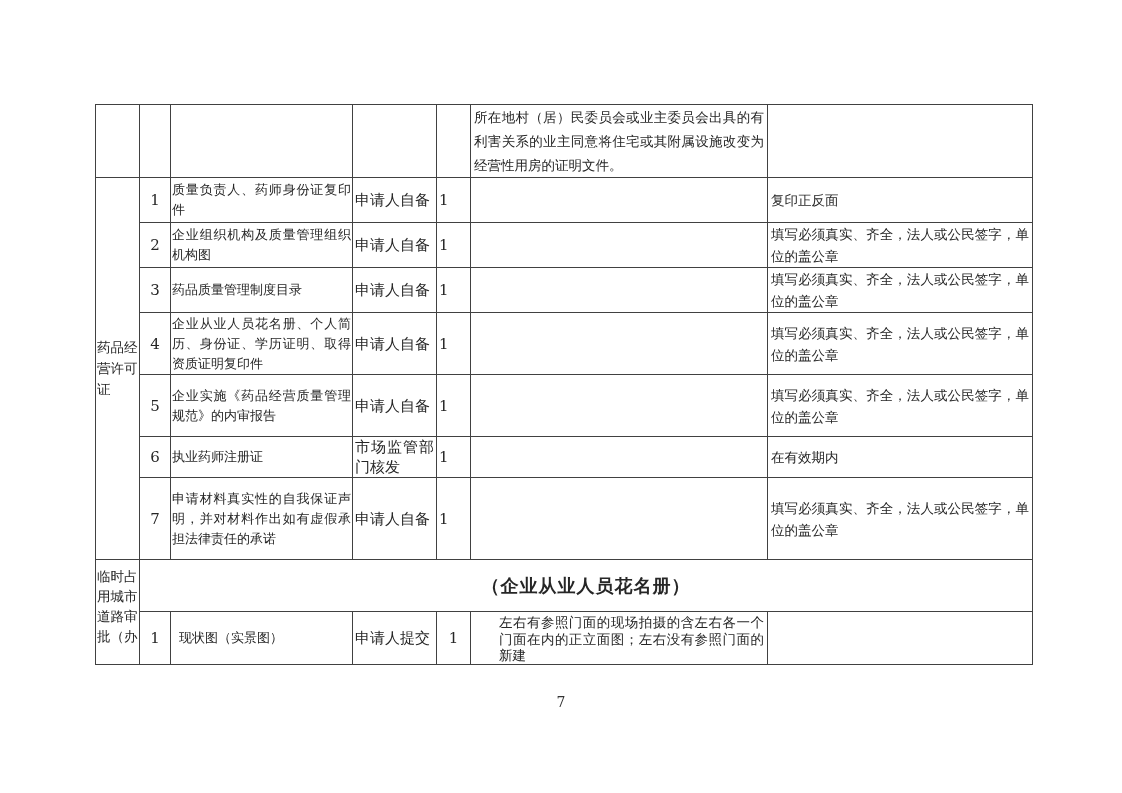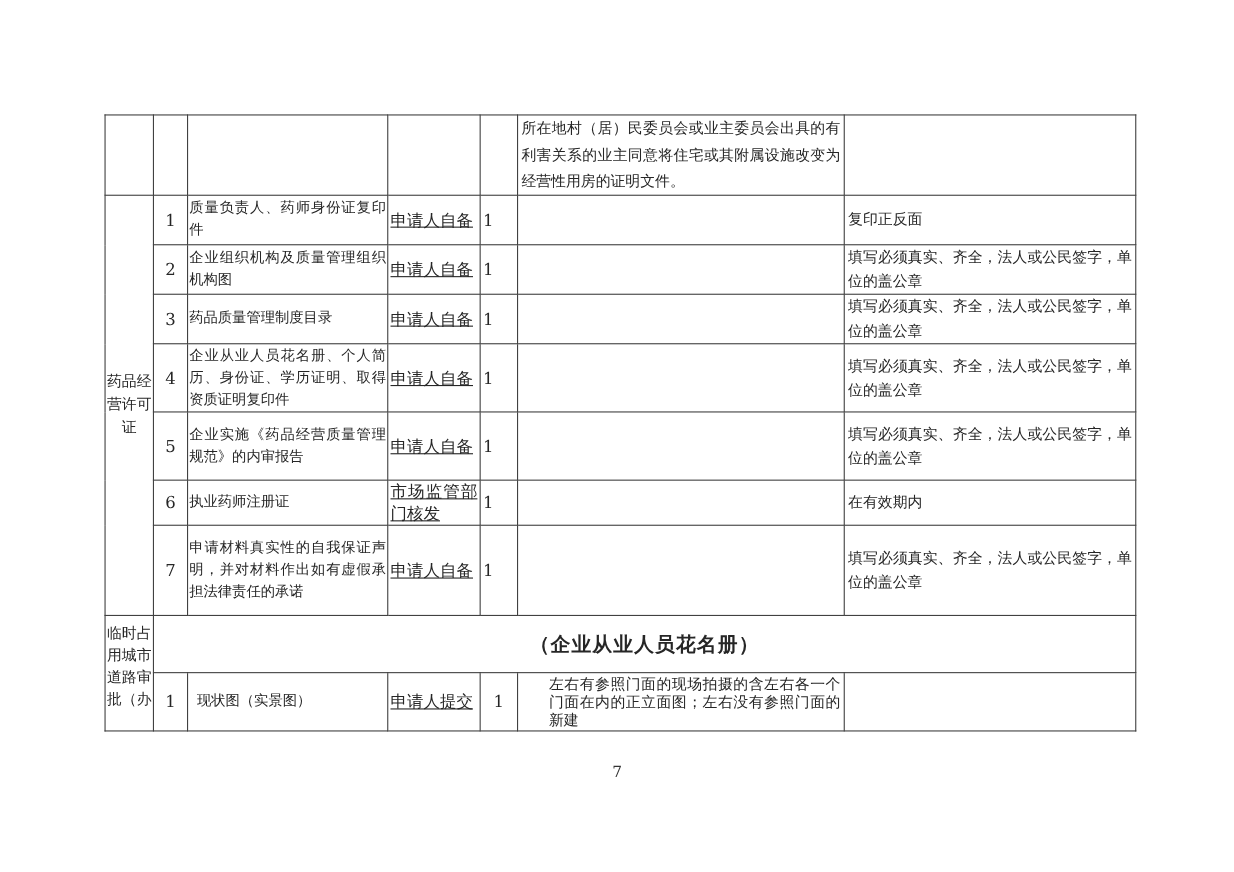--- a/index.html
+++ b/index.html
@@ -17,25 +17,25 @@
   td {
     border:1px solid #414141; padding:0; vertical-align:middle;
     overflow:hidden; word-break:break-all;
   }
 
   
   tr.h72{height:72px} tr.h45{height:45px} tr.h62{height:62px}
   tr.h41{height:41px} tr.h82{height:82px} tr.h52{height:52px} tr.h35{height:35px}
 
   
-  .cat  { text-align:center; font-size:13.5px; line-height:21px; padding:0 1px; }
+  .cat  { font-size:13.5px; line-height:21px; padding:0 1px; }
   .cat2 { vertical-align:top; padding-top:6px; line-height:20px; }
   .num  { text-align:center; font-size:15px; }
   .name { font-size:13px; line-height:20px; padding:0 1px; text-align:justify; }
-  .src  { font-size:15px; line-height:20px; padding:0 2px; text-align:justify;text-decoration:underline; }
+  .src  { font-size:15px; line-height:20px; padding:0 2px; text-align:justify; }
   .cnt  { font-size:15px; padding-left:2px; text-align:left; }
   .desc { font-size:13.5px; line-height:23px; padding:0 3px; text-align:justify; }
   .desc.top { vertical-align:top; line-height:24px; }
   .notes{ font-size:13.5px; line-height:22px; padding:0 3px; text-align:justify; }
   .hdr  { text-align:center; font-weight:bold; font-size:18px; letter-spacing:1px; }
 
   
   tr.rlast .num, tr.rlast .cnt { text-align:center; padding-left:0; }
   tr.rlast .src  { text-align:left; line-height:16px; }
   tr.rlast .name { text-align:left; padding-left:8px;margin-left:29px; }

